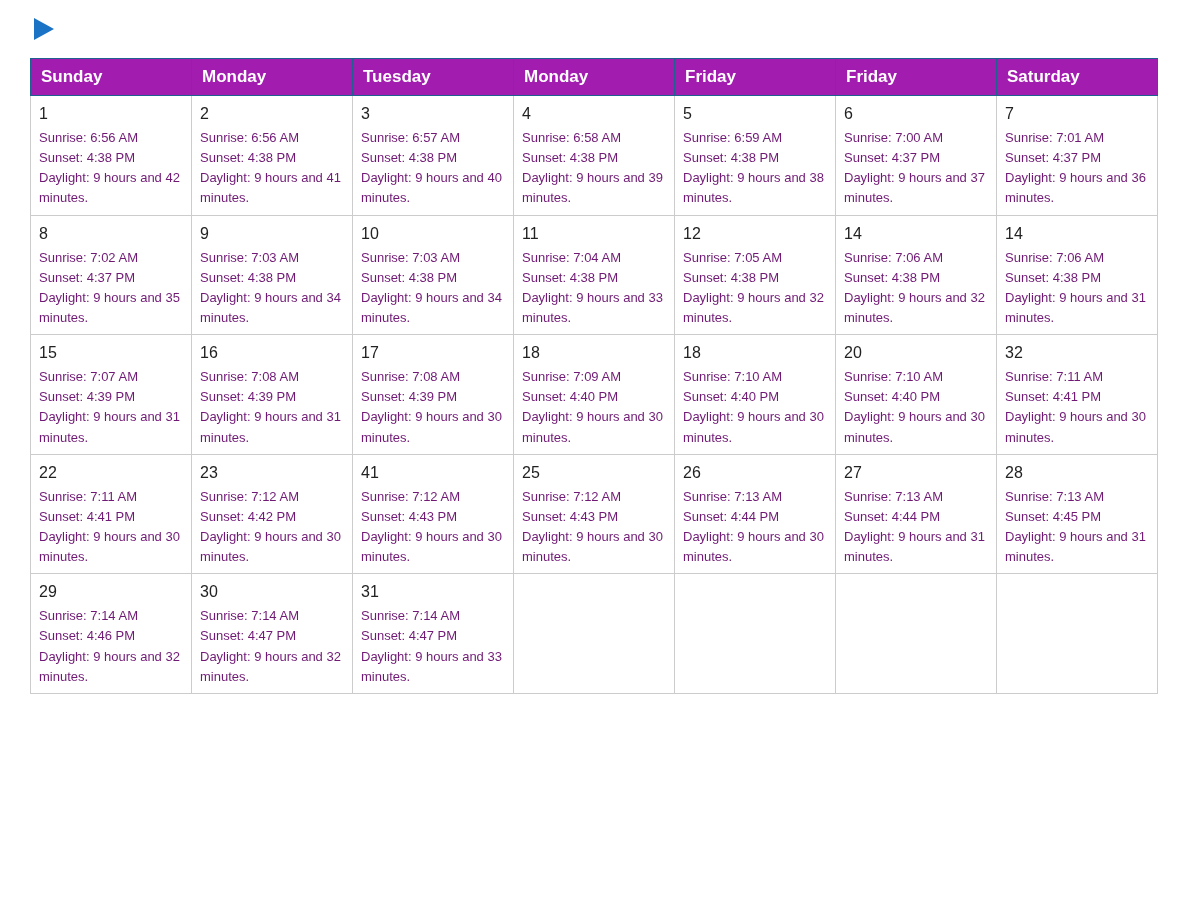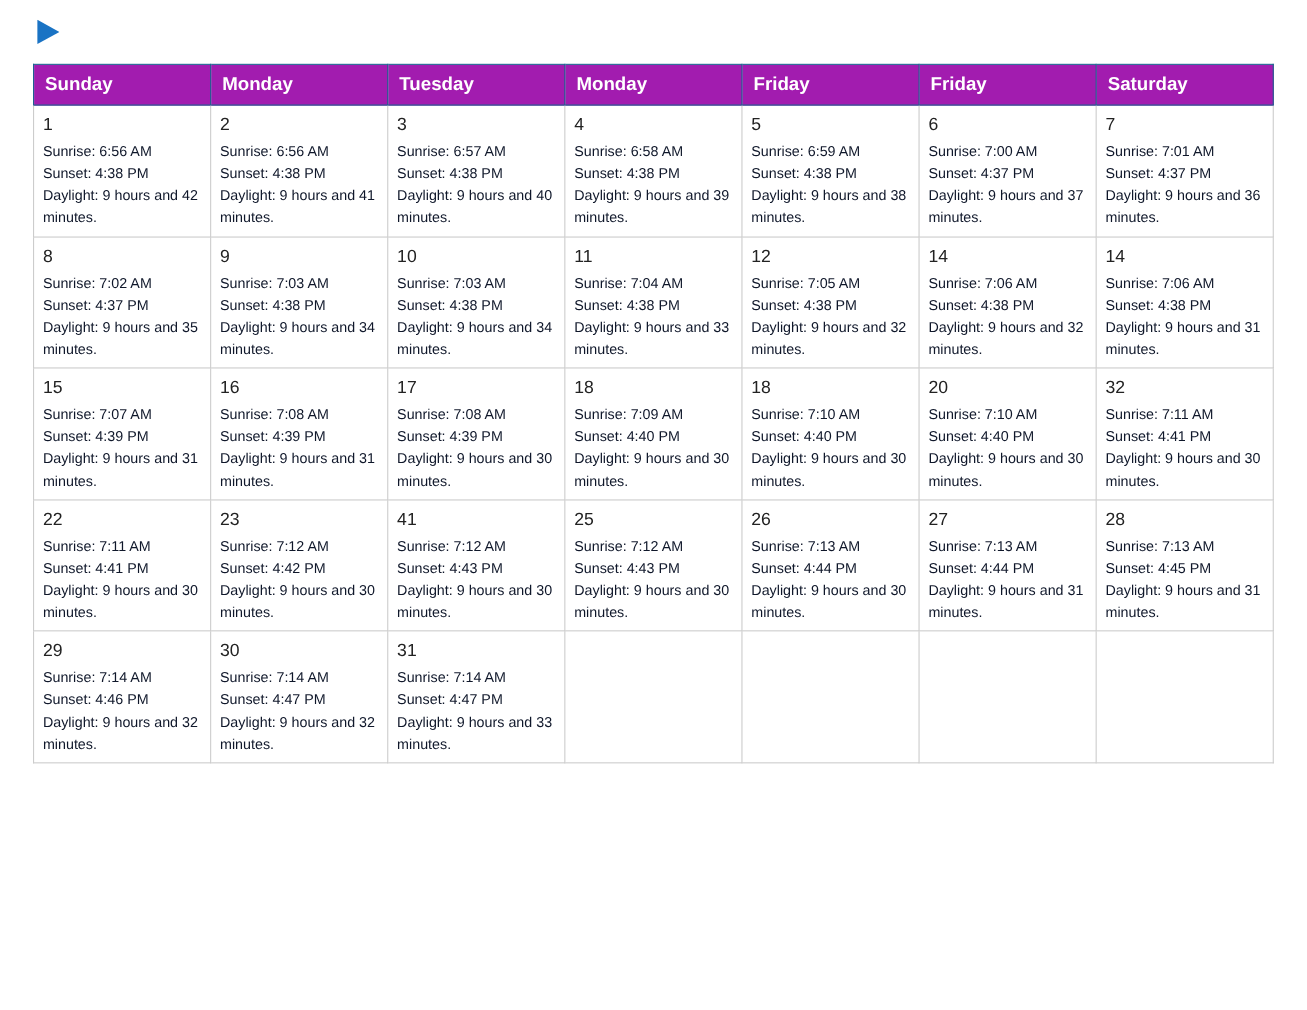--- a/index.html
+++ b/index.html
@@ -72,21 +72,21 @@
     }
     .day-number {
       font-size: 16px;
       font-weight: normal;
       color: #222;
       display: block;
       margin-bottom: 2px;
     }
     .day-info {
       font-size: 13px;
-      color: #0f172a;
+      color: #701a75;
       line-height: 1.55;
     }
     .empty-cell {
       background: #fff;
     }
   </style>
 </head>
 <body>
 
 <div class="header">

